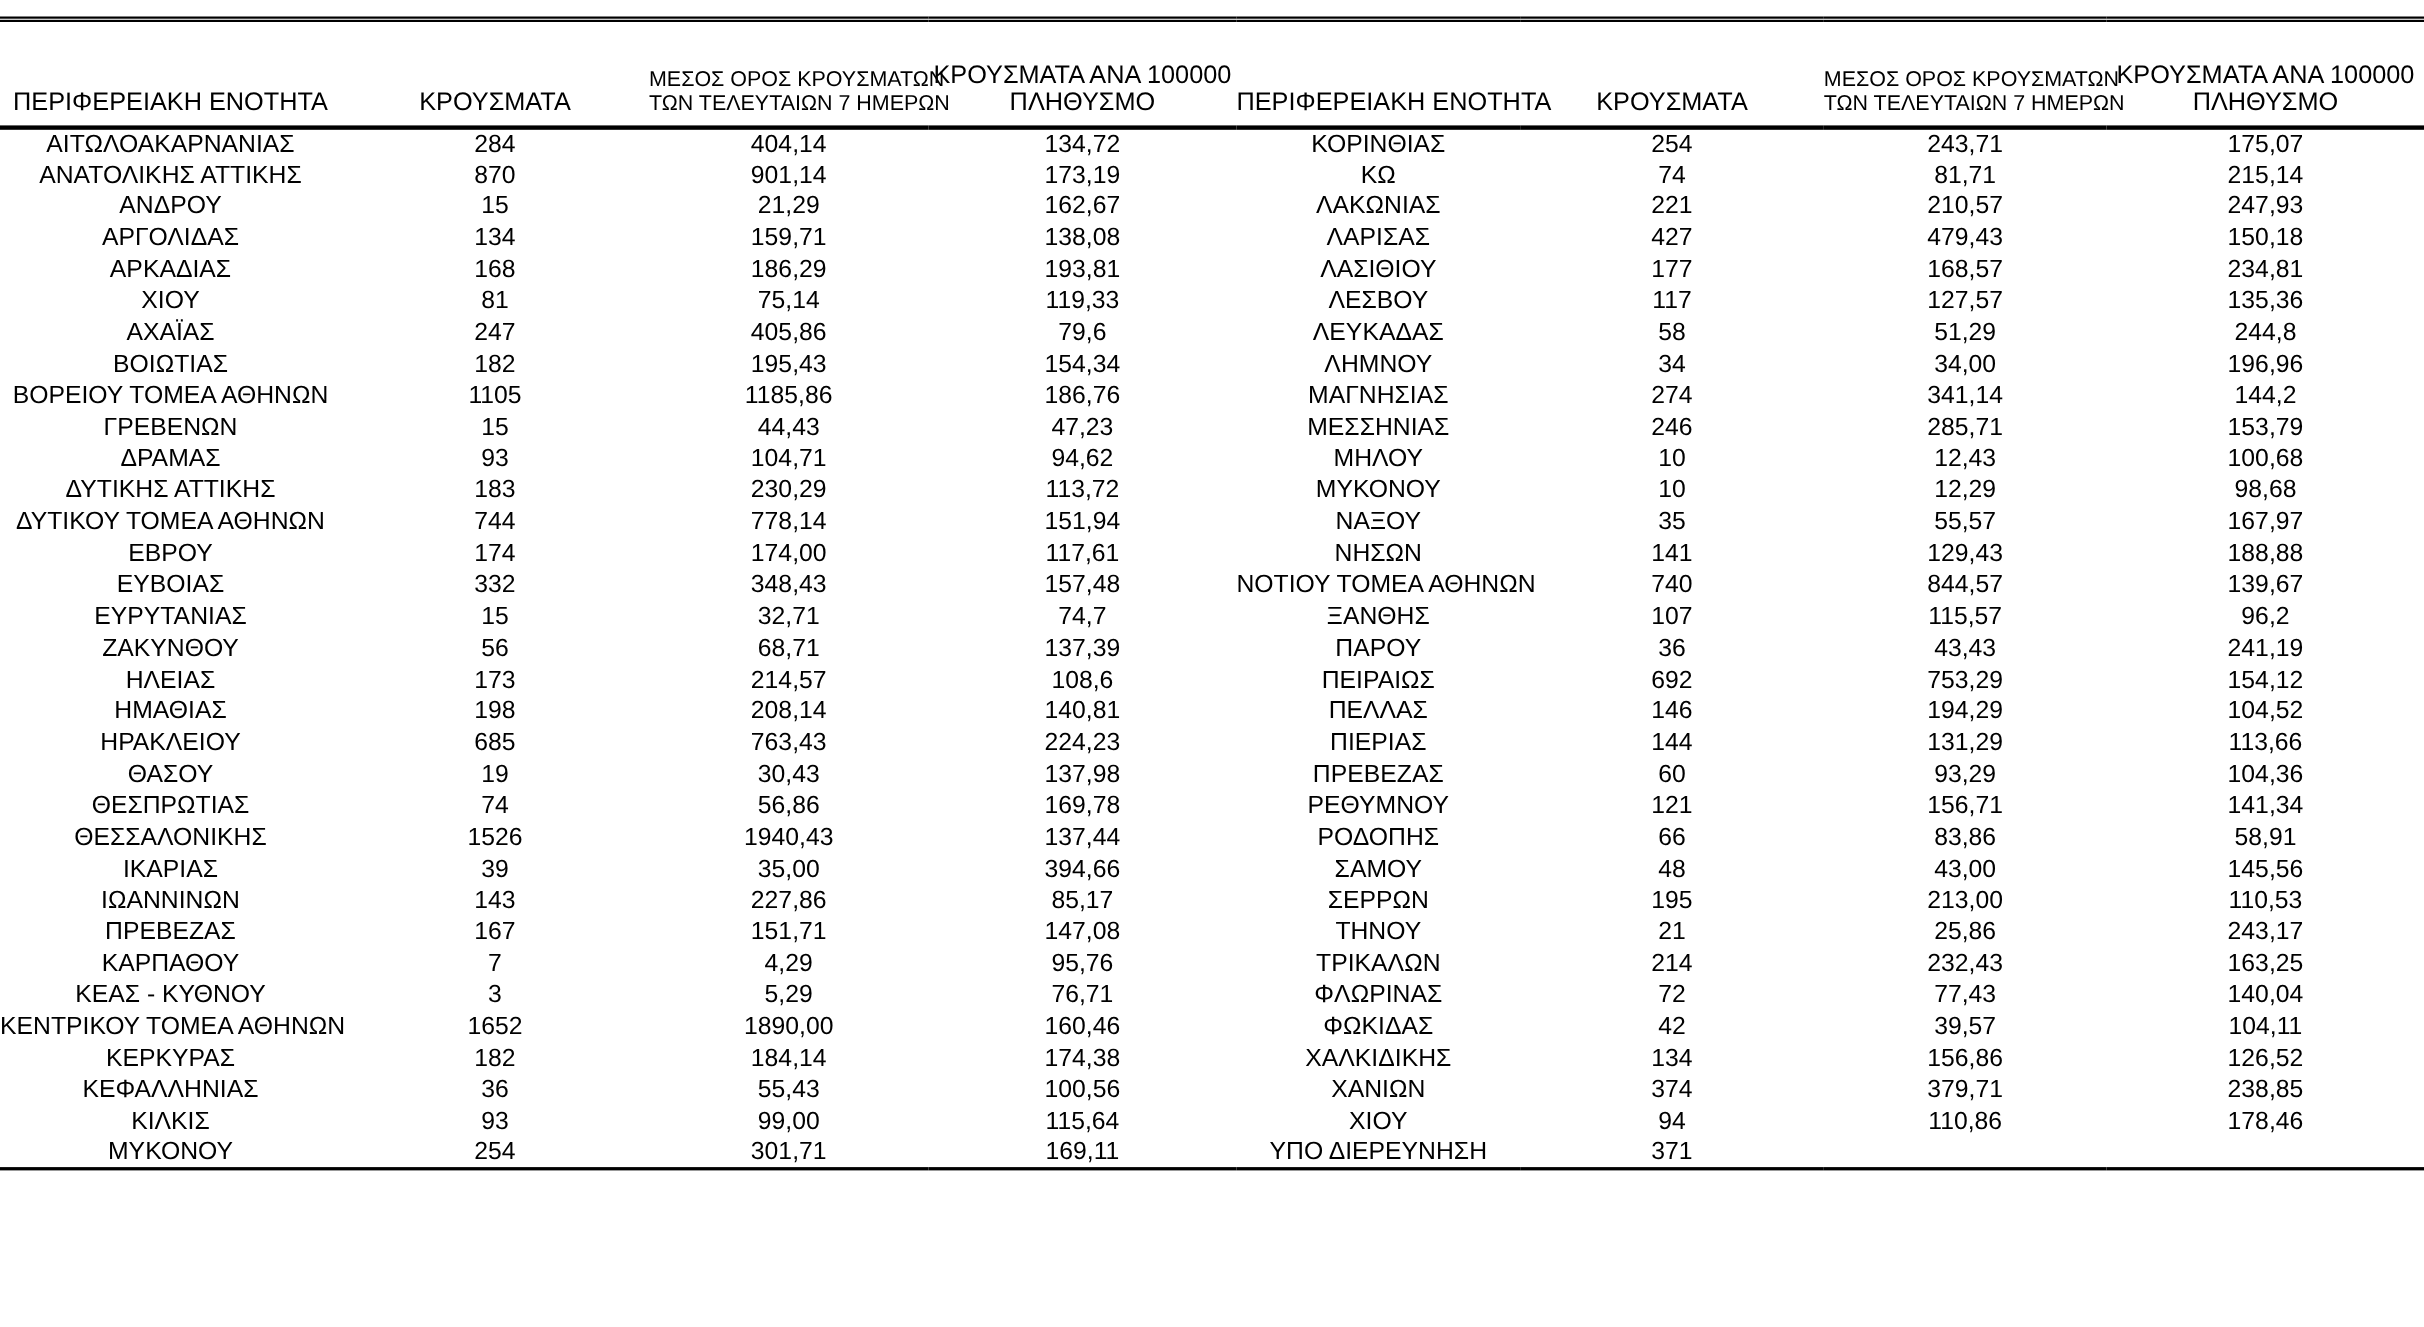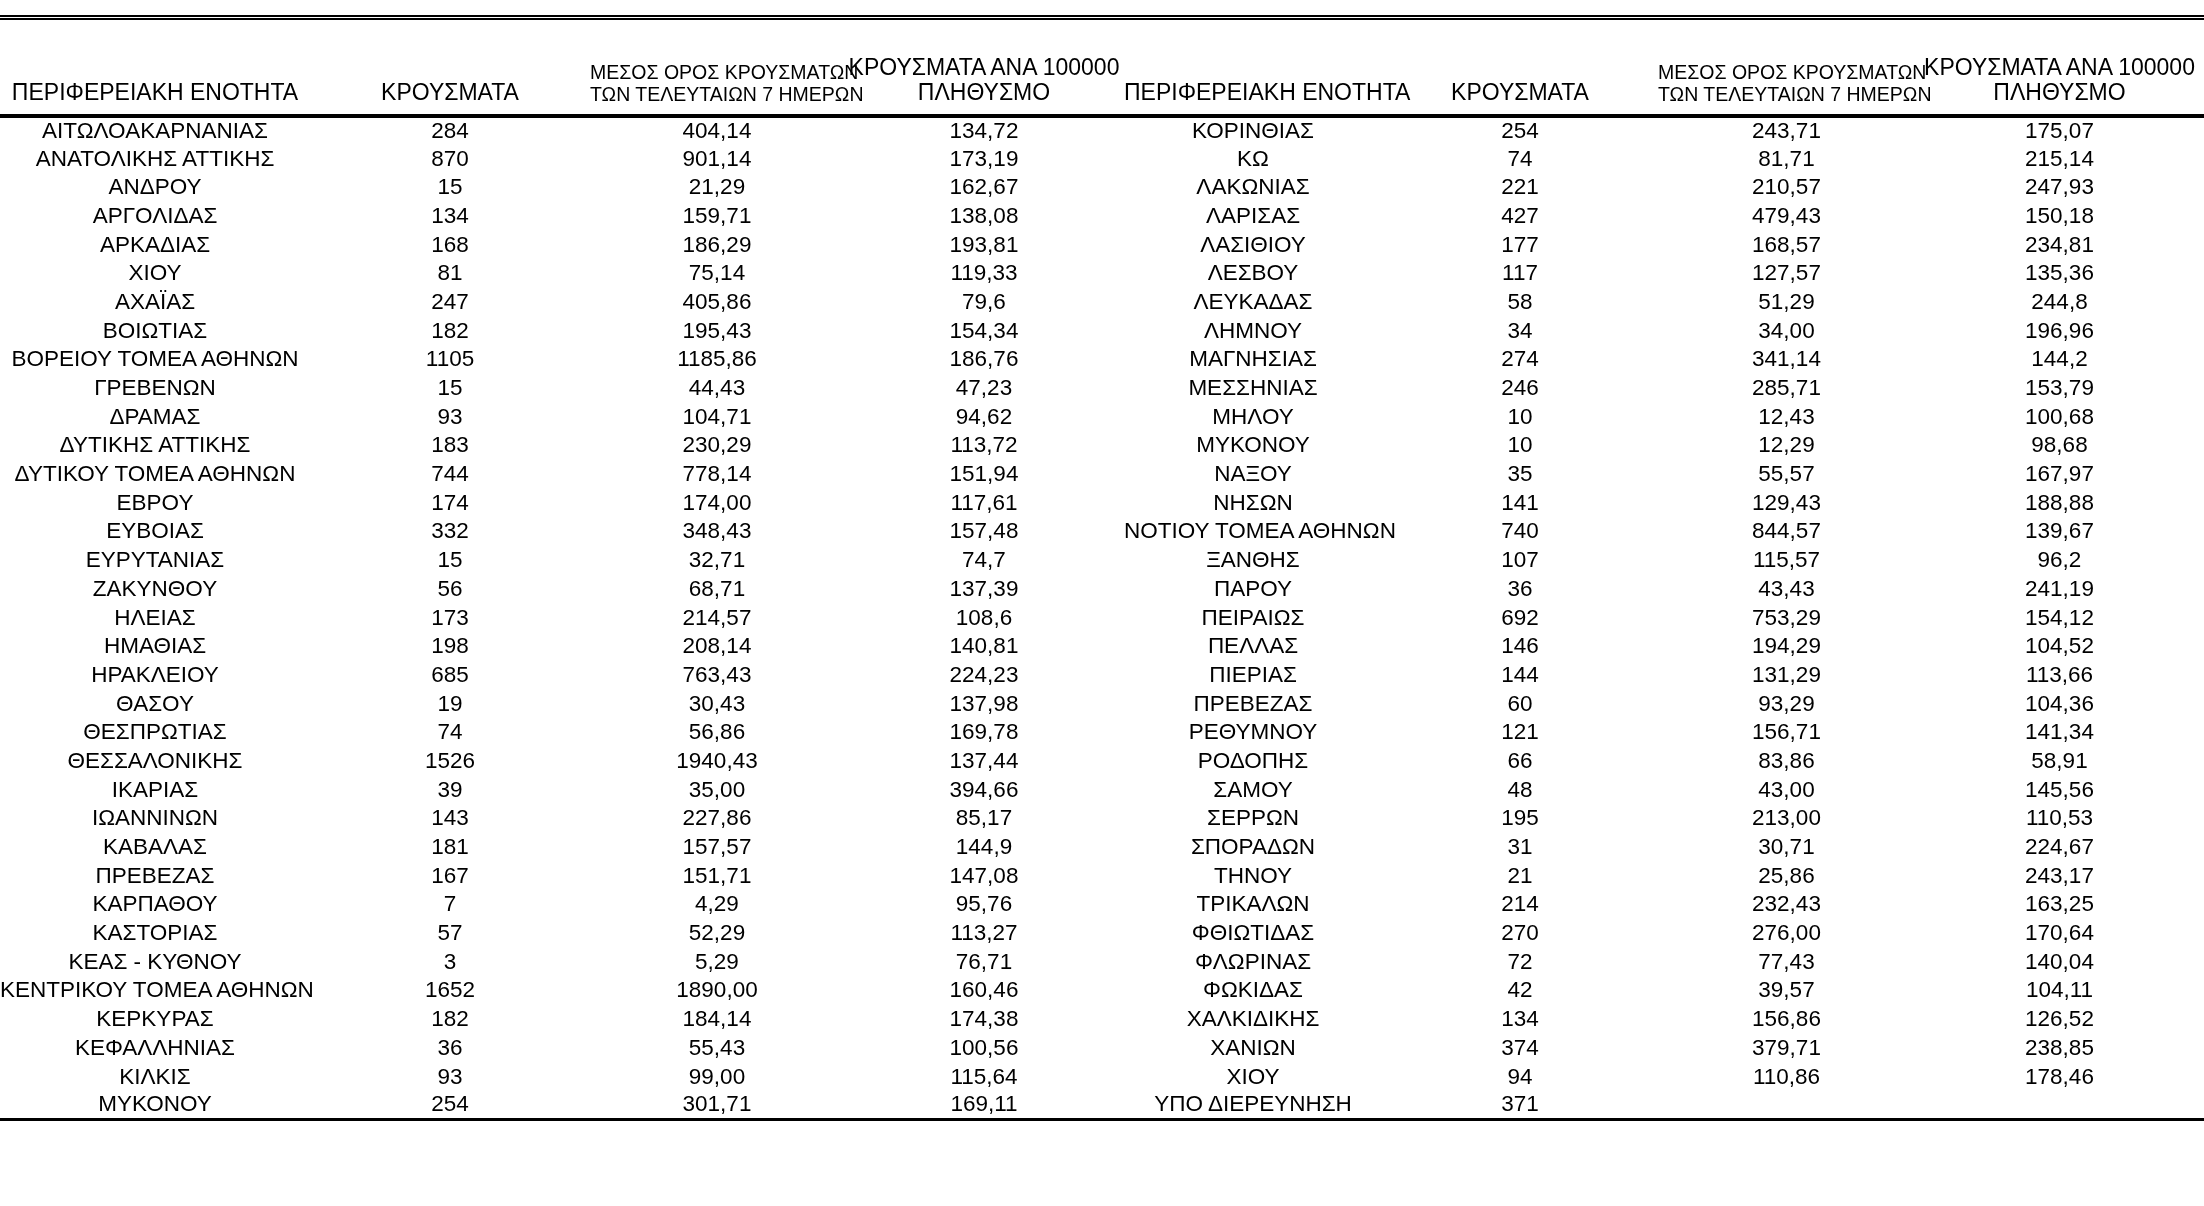--- a/index.html
+++ b/index.html
@@ -334,60 +334,40 @@
           <td>ΙΩΑΝΝΙΝΩΝ</td>
           <td>143</td>
           <td>227,86</td>
           <td>85,17</td>
           <td>ΣΕΡΡΩΝ</td>
           <td>195</td>
           <td>213,00</td>
           <td>110,53</td>
         </tr>
         <tr>
-          <td>ΚΑΒΑΛΑΣ</td>
-          <td>181</td>
-          <td>157,57</td>
-          <td>144,9</td>
-          <td>ΣΠΟΡΑΔΩΝ</td>
-          <td>31</td>
-          <td>30,71</td>
-          <td>224,67</td>
-        </tr>
-        <tr>
           <td>ΠΡΕΒΕΖΑΣ</td>
           <td>167</td>
           <td>151,71</td>
           <td>147,08</td>
           <td>ΤΗΝΟΥ</td>
           <td>21</td>
           <td>25,86</td>
           <td>243,17</td>
         </tr>
         <tr>
           <td>ΚΑΡΠΑΘΟΥ</td>
           <td>7</td>
           <td>4,29</td>
           <td>95,76</td>
           <td>ΤΡΙΚΑΛΩΝ</td>
           <td>214</td>
           <td>232,43</td>
           <td>163,25</td>
         </tr>
         <tr>
-          <td>ΚΑΣΤΟΡΙΑΣ</td>
-          <td>57</td>
-          <td>52,29</td>
-          <td>113,27</td>
-          <td>ΦΘΙΩΤΙΔΑΣ</td>
-          <td>270</td>
-          <td>276,00</td>
-          <td>170,64</td>
-        </tr>
-        <tr>
           <td>ΚΕΑΣ - ΚΥΘΝΟΥ</td>
           <td>3</td>
           <td>5,29</td>
           <td>76,71</td>
           <td>ΦΛΩΡΙΝΑΣ</td>
           <td>72</td>
           <td>77,43</td>
           <td>140,04</td>
         </tr>
         <tr>

